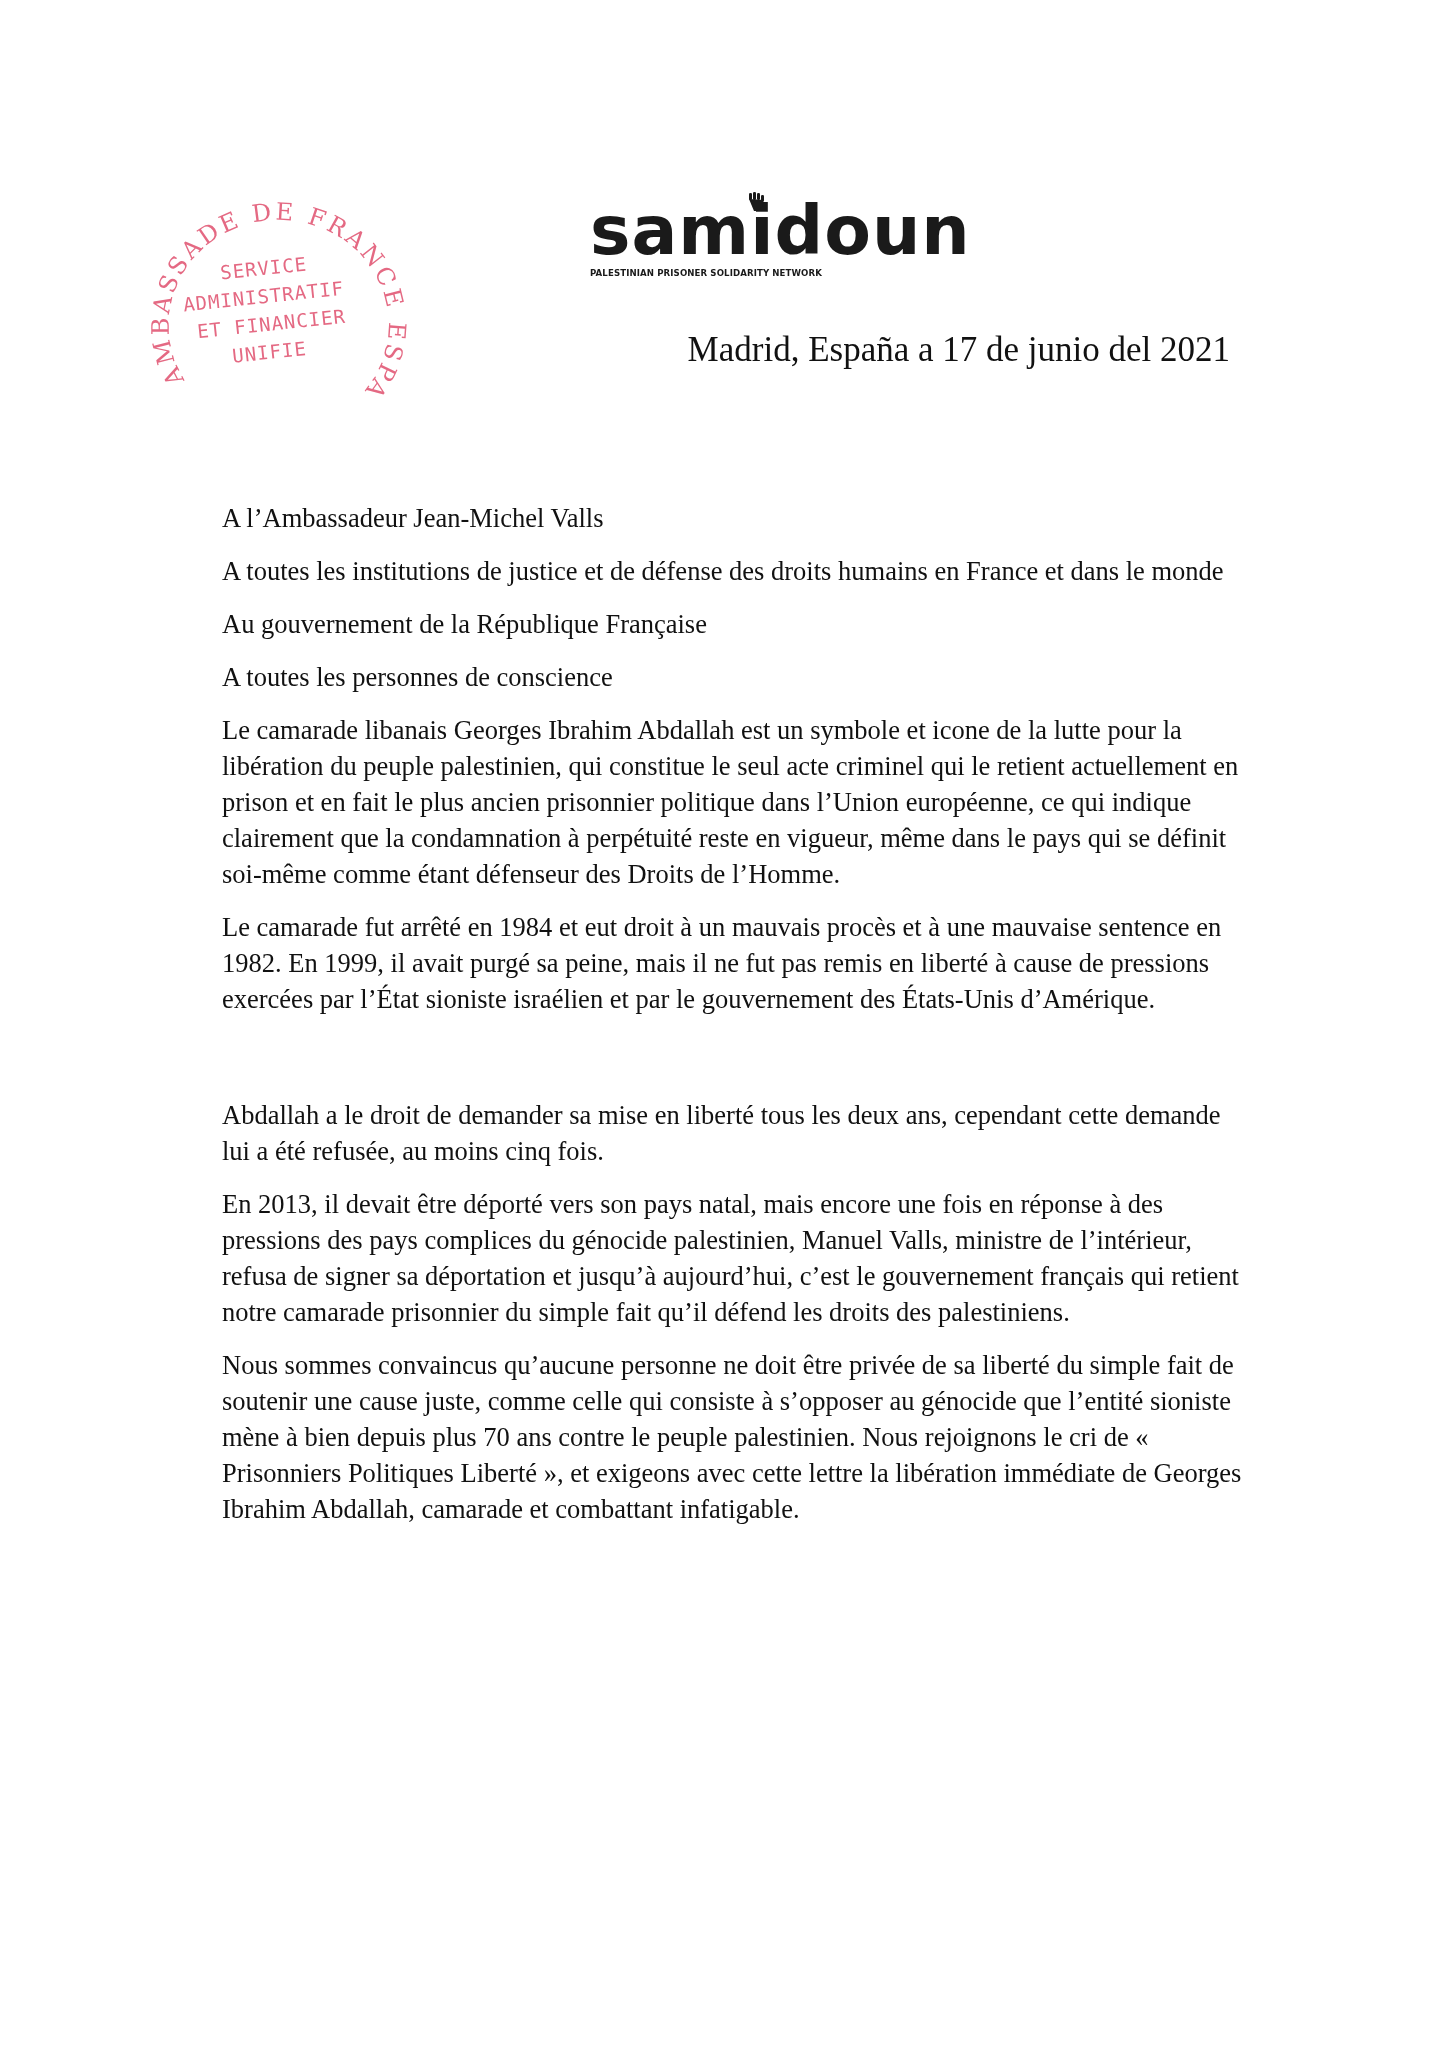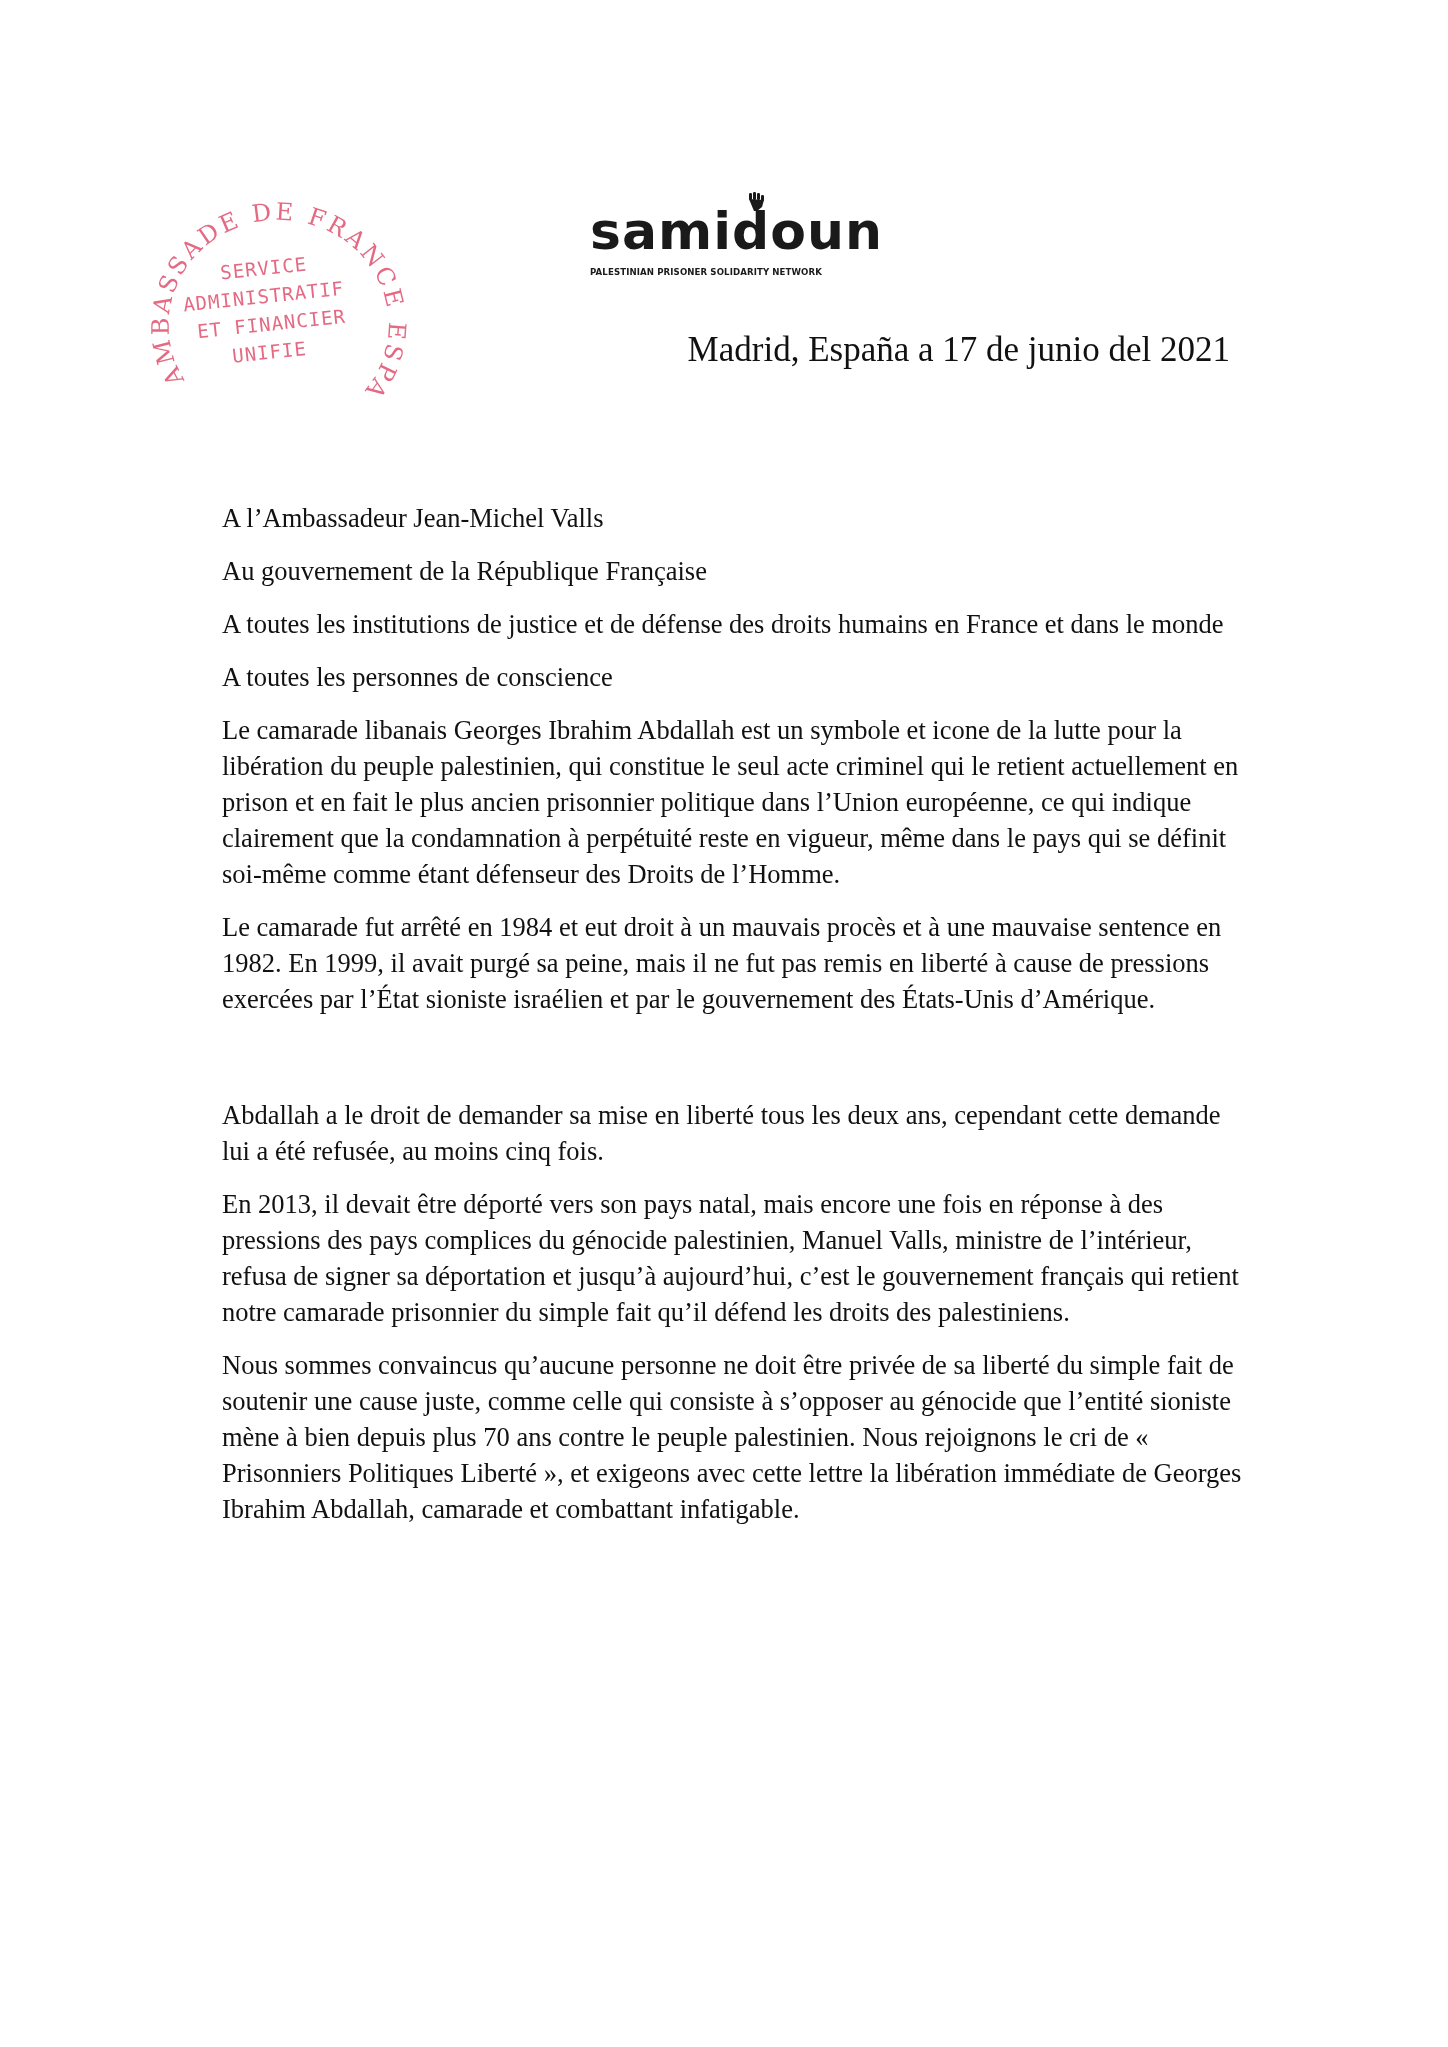--- a/index.html
+++ b/index.html
@@ -52,21 +52,21 @@
 
     
     .logo {
       position: absolute;
       left: 590px;
       top: 205px;
       width: 280px;
     }
     .logo-word {
       font-family: "DejaVu Sans", "Liberation Sans", sans-serif;
-      font-size: 52px;
+      font-size: 68px;
       font-weight: bold;
       letter-spacing: 1px;
       line-height: 52px;
       color: #1a1a1a;
       position: relative;
       display: inline-block;
     }
     .logo-fist {
       position: absolute;
       left: 155px;
@@ -142,22 +142,22 @@
         <path d="M4 8 L19 9 L17 16 L12 20 L9 20 Z" fill="#1a1a1a"></path>
       </svg>
     </div>
     <div class="logo-tag">PALESTINIAN PRISONER SOLIDARITY NETWORK</div>
   </div>
 
   <div class="date">Madrid, España a 17 de junio del 2021</div>
 
   <div class="body">
     <p>A l’Ambassadeur Jean-Michel Valls</p>
+    <p>A toutes les institutions de justice et de défense des droits humains en France et dans le monde</p>
     <p>Au gouvernement de la République Française</p>
-    <p>A toutes les institutions de justice et de défense des droits humains en France et dans le monde</p>
     <p>A toutes les personnes de conscience</p>
     <p>Le camarade libanais Georges Ibrahim Abdallah est un symbole et icone de la lutte pour la libération du peuple palestinien, qui constitue le seul acte criminel qui le retient actuellement en prison et en fait le plus ancien prisonnier politique dans l’Union européenne, ce qui indique clairement que la condamnation à perpétuité reste en vigueur, même dans le pays qui se définit soi-même comme étant défenseur des Droits de l’Homme.</p>
     <p>Le camarade fut arrêté en 1984 et eut droit à un mauvais procès et à une mauvaise sentence en 1982. En 1999, il avait purgé sa peine, mais il ne fut pas remis en liberté à cause de pressions exercées par l’État sioniste israélien et par le gouvernement des États-Unis d’Amérique.</p>
     <p class="gap-before">Abdallah a le droit de demander sa mise en liberté tous les deux ans, cependant cette demande lui a été refusée, au moins cinq fois.</p>
     <p>En 2013, il devait être déporté vers son pays natal, mais encore une fois en réponse à des pressions des pays complices du génocide palestinien, Manuel Valls, ministre de l’intérieur, refusa de signer sa déportation et jusqu’à aujourd’hui, c’est le gouvernement français qui retient notre camarade prisonnier du simple fait qu’il défend les droits des palestiniens.</p>
     <p>Nous sommes convaincus qu’aucune personne ne doit être privée de sa liberté du simple fait de soutenir une cause juste, comme celle qui consiste à s’opposer au génocide que l’entité sioniste mène à bien depuis plus 70 ans contre le peuple palestinien. Nous rejoignons le cri de « Prisonniers Politiques Liberté », et exigeons avec cette lettre la libération immédiate de Georges Ibrahim Abdallah, camarade et combattant infatigable.</p>
   </div>
 
 </div>
 

